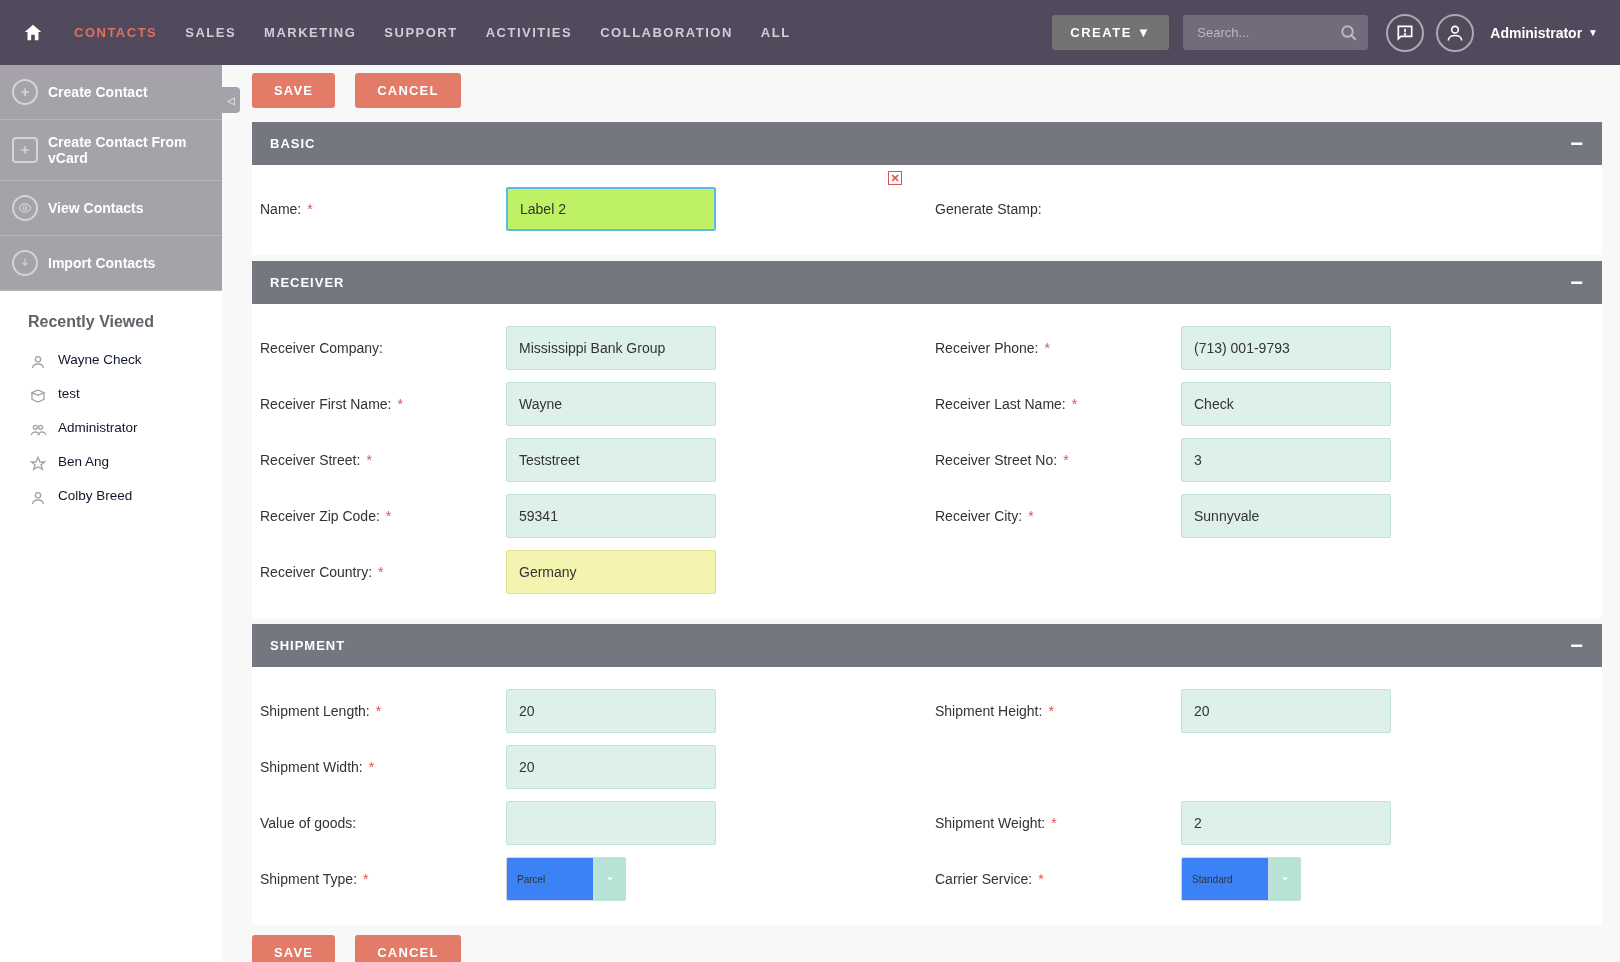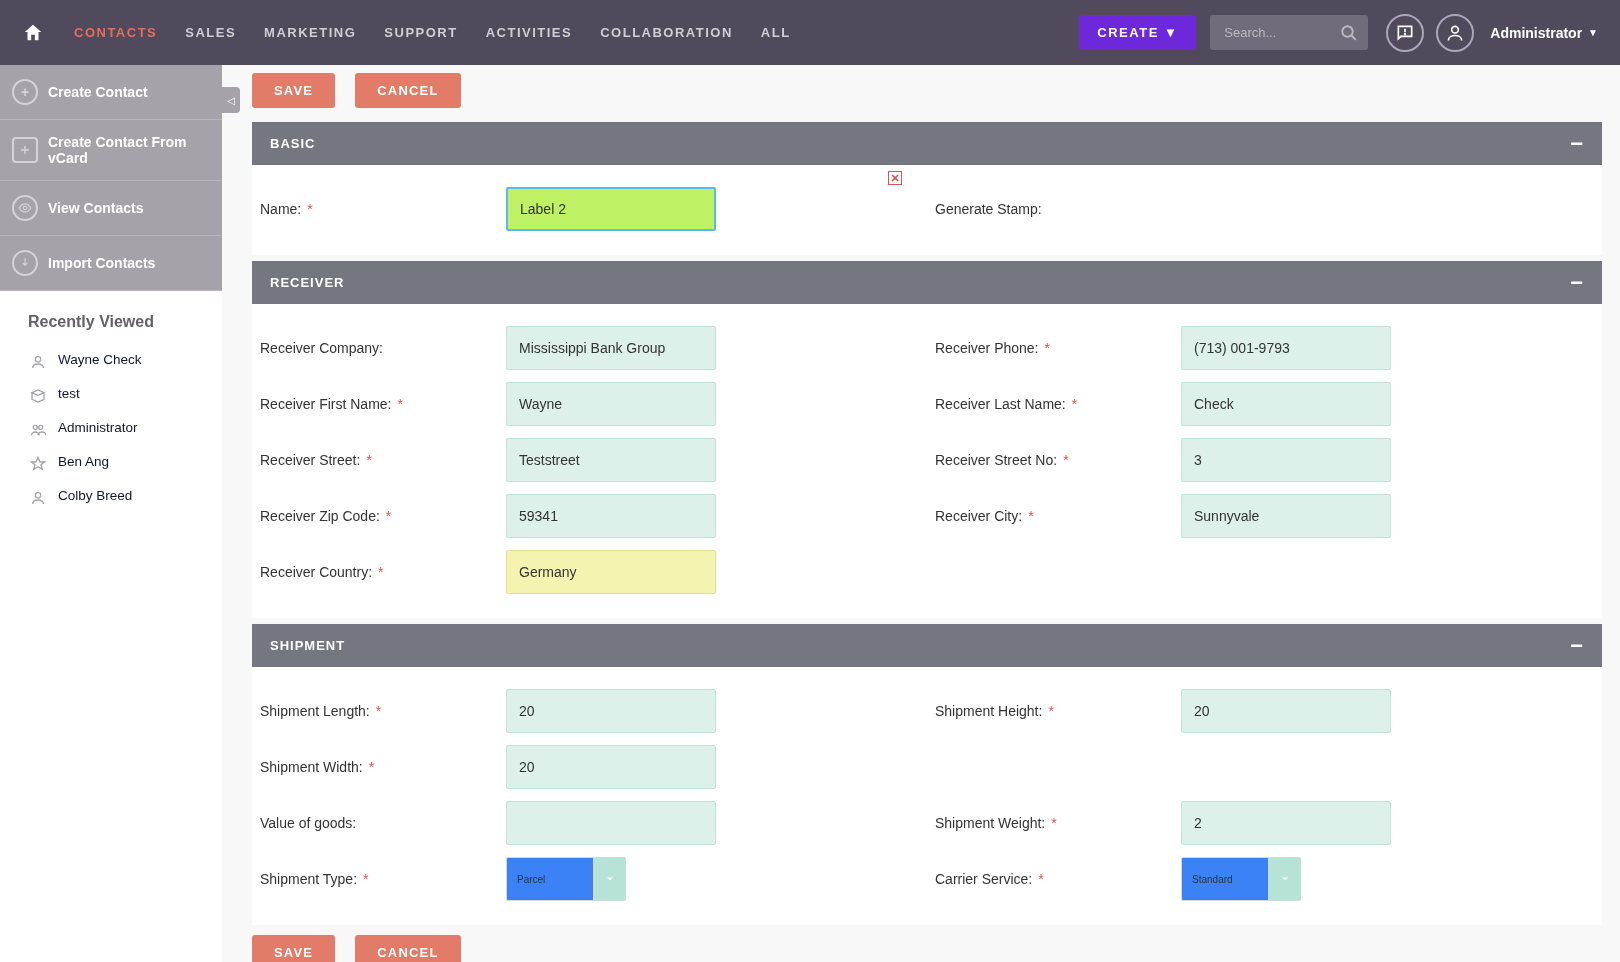--- a/index.html
+++ b/index.html
@@ -4,22 +4,22 @@
 <style>
 * { box-sizing: border-box; margin: 0; padding: 0; }
 body { font-family: -apple-system, BlinkMacSystemFont, "Segoe UI", Arial, sans-serif; font-size: 13px; background: #fff; color: #333; width: 1620px; height: 962px; overflow: hidden; }
 
 
 .topbar { background: #514a5c; height: 65px; display: flex; align-items: center; padding: 0 22px; color: #fff; }
 .home-icon { width: 22px; height: 22px; margin-right: 30px; cursor: pointer; }
 .nav-links { display: flex; gap: 28px; flex: 1; }
 .nav-link { color: #d0cdd5; font-size: 13px; font-weight: 700; letter-spacing: 1.5px; cursor: pointer; }
 .nav-link.active { color: #e16f5b; }
-.create-btn { background: #6d28d9; color: #fff; padding: 10px 18px; font-weight: 700; letter-spacing: 1.5px; font-size: 13px; border: none; border-radius: 3px; cursor: pointer; margin-right: 14px; }
-.search-box { background: #716b7b; border: none; color: #fff; padding: 10px 40px 10px 14px; width: 158px; font-size: 13px; border-radius: 3px; position: relative; }
+.create-btn { background: #737373; color: #fff; padding: 10px 18px; font-weight: 700; letter-spacing: 1.5px; font-size: 13px; border: none; border-radius: 3px; cursor: pointer; margin-right: 14px; }
+.search-box { background: #716b7b; border: none; color: #fff; padding: 10px 40px 10px 14px; width: 185px; font-size: 13px; border-radius: 3px; position: relative; }
 .search-box::placeholder { color: #bcb8c3; }
 .search-wrap { position: relative; margin-right: 18px; }
 .search-icon { position: absolute; right: 10px; top: 50%; transform: translateY(-50%); color: #bcb8c3; }
 .icon-circle { width: 38px; height: 38px; border: 2px solid #aca7b5; border-radius: 50%; display: flex; align-items: center; justify-content: center; margin-right: 12px; cursor: pointer; color: #fff; }
 .user-label { color: #fff; font-weight: 600; font-size: 14px; margin-left: 4px; margin-right: 6px; }
 .caret-down { color: #fff; font-size: 10px; }
 
 
 .layout { display: flex; height: calc(100% - 65px); }
 

